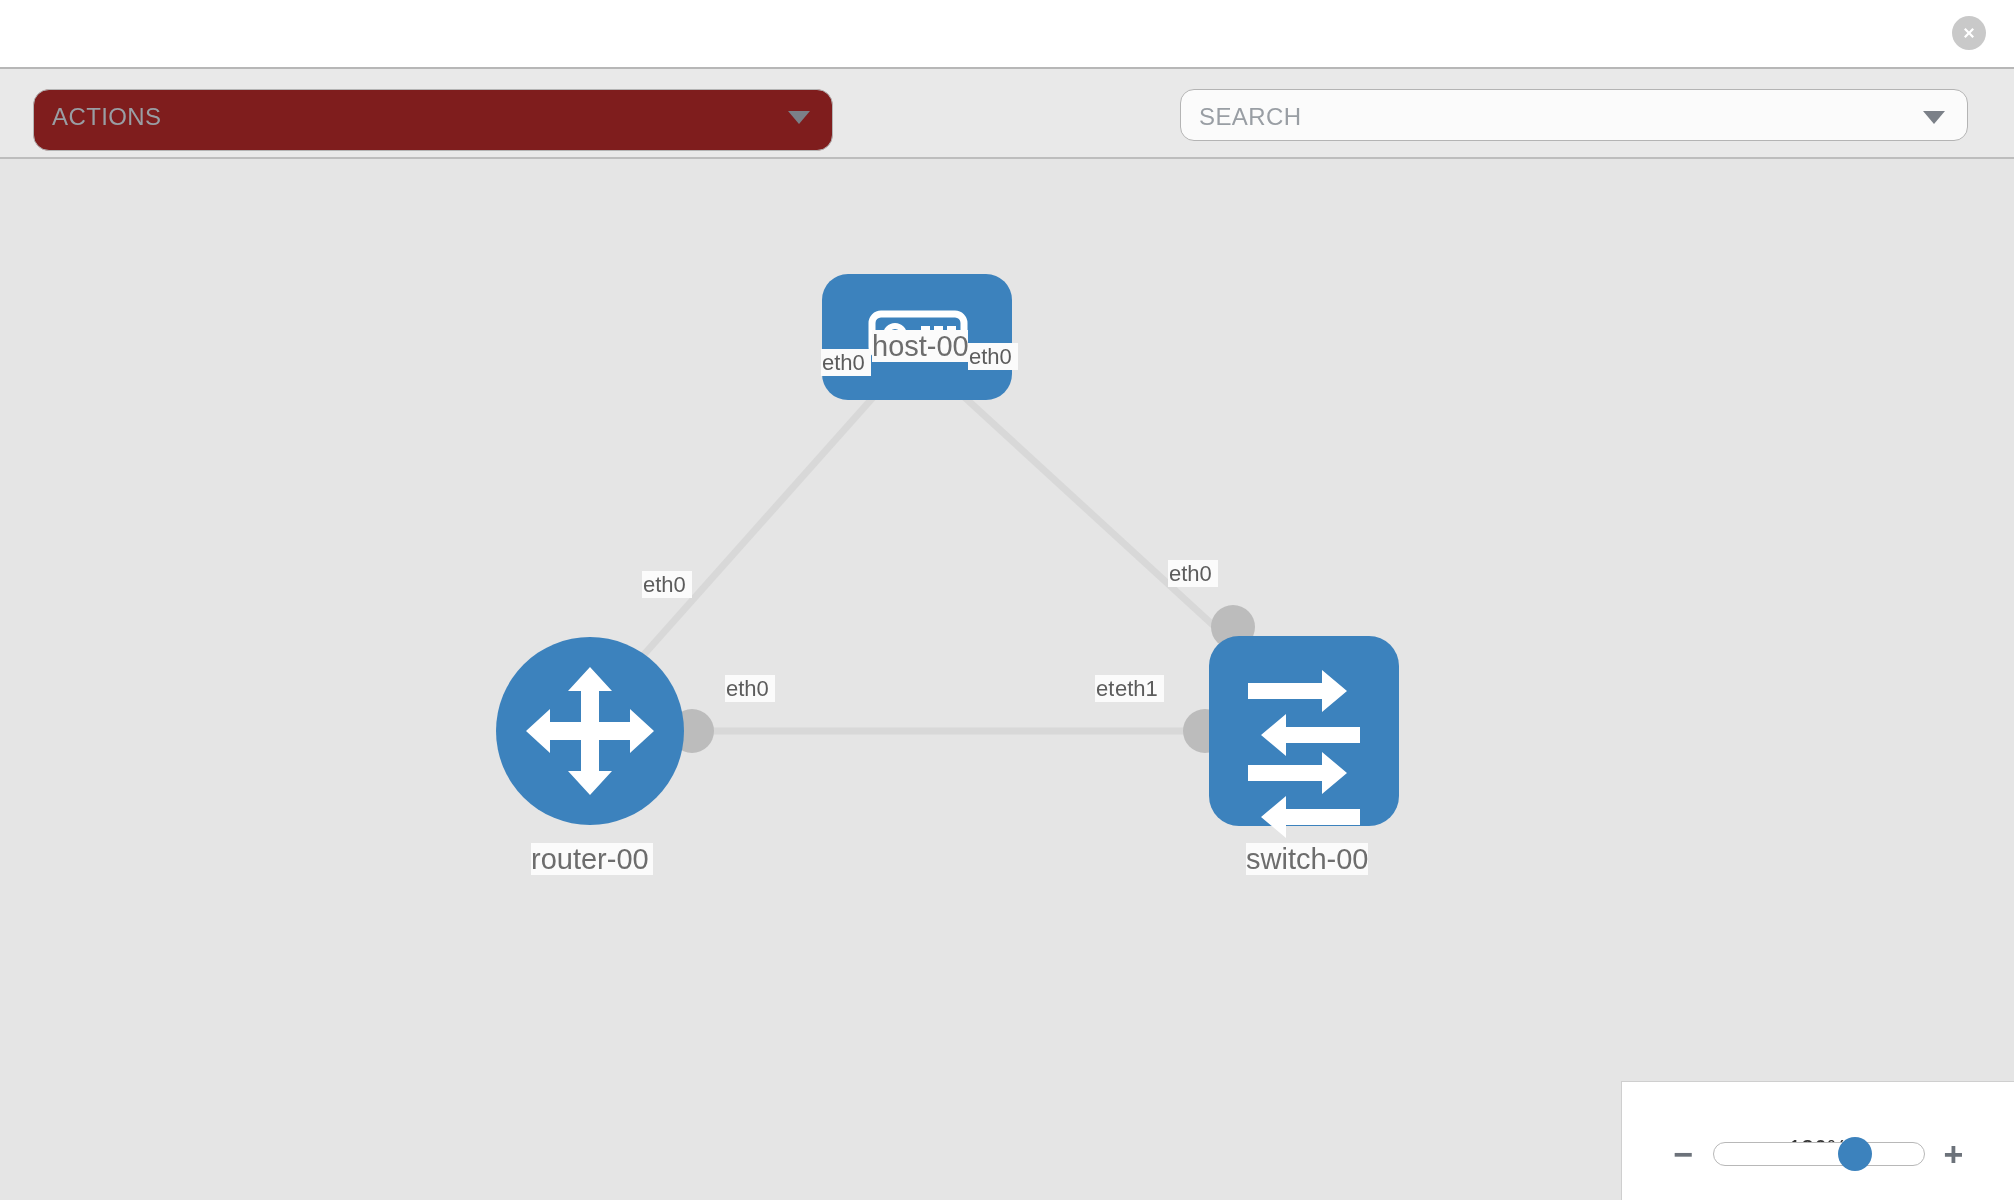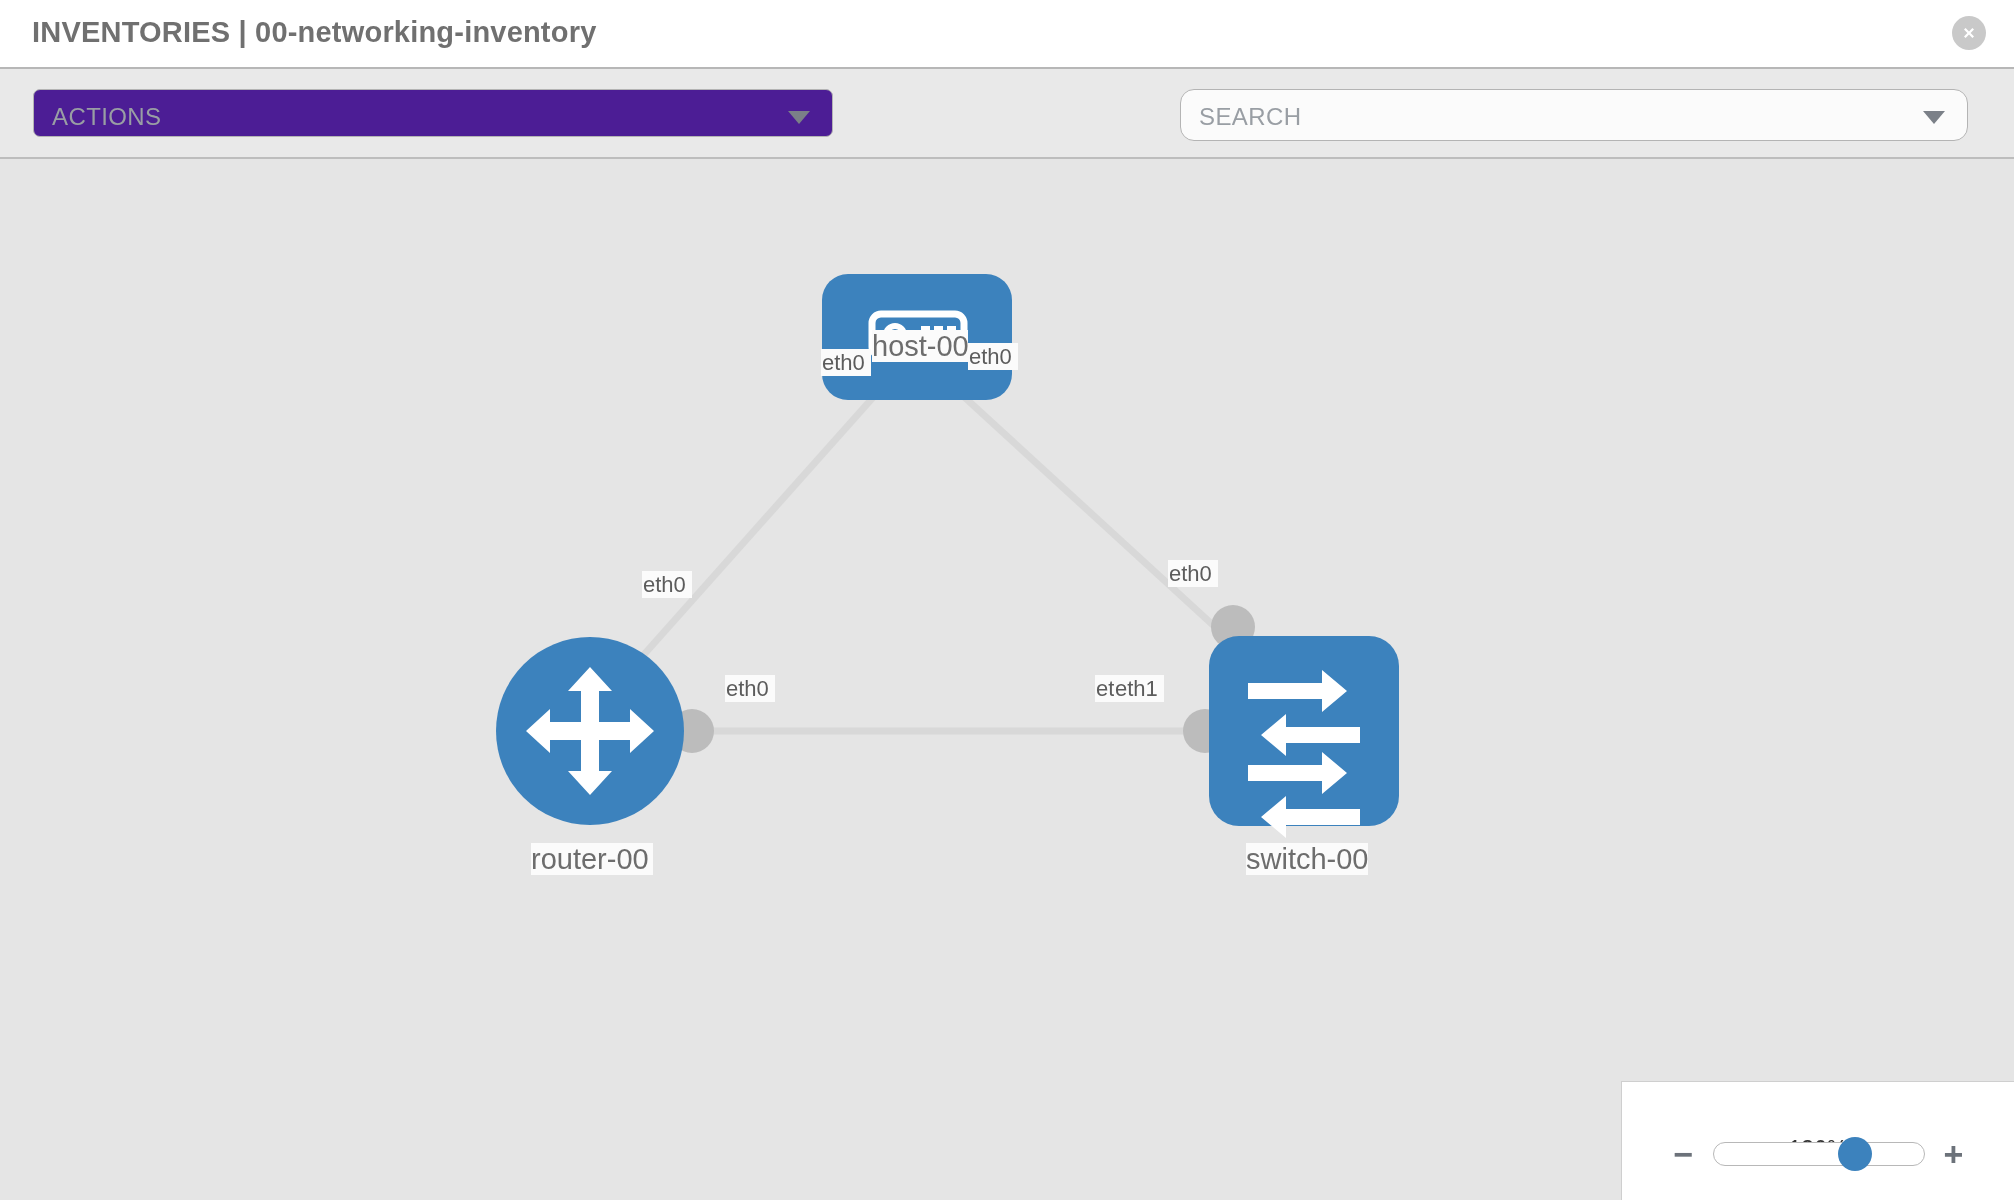--- a/index.html
+++ b/index.html
@@ -61,24 +61,24 @@
     height: 90px;
     background: #e9e9e9;
     border-bottom: 2px solid #bdbdbd;
     box-sizing: border-box;
   }
   .actions-select {
     position: absolute;
     left: 33px;
     top: 20px;
     width: 800px;
-    height: 48px;
-    background: #4c1d95;
+    height: 62px;
+    background: #7f1d1d;
     border: 1px solid #b4b4b4;
-    border-radius: 7px;
+    border-radius: 16px;
     box-sizing: border-box;
   }
   .actions-label {
     position: absolute;
     left: 18px;
     top: 13px;
     font-size: 24px;
     color: #999ea4;
     letter-spacing: 0.4px;
   }
@@ -224,21 +224,20 @@
     background: #3c82bd;
     cursor: grab;
   }
 </style>
 </head>
 <body>
 
 <div id="app">
 
   <div class="titlebar">
-    <div class="title-text">INVENTORIES | 00-networking-inventory</div>
     <div class="close-btn">
       <svg width="22" height="22" viewBox="0 0 22 22" aria-hidden="true">
         <path d="M6 7.6 L7.6 6 L11 9.4 L14.4 6 L16 7.6 L12.6 11 L16 14.4 L14.4 16 L11 12.6 L7.6 16 L6 14.4 L9.4 11 Z" fill="#ffffff"></path>
       </svg>
     </div>
   </div>
 
   <div class="toolbar">
 
     <div class="actions-select">

